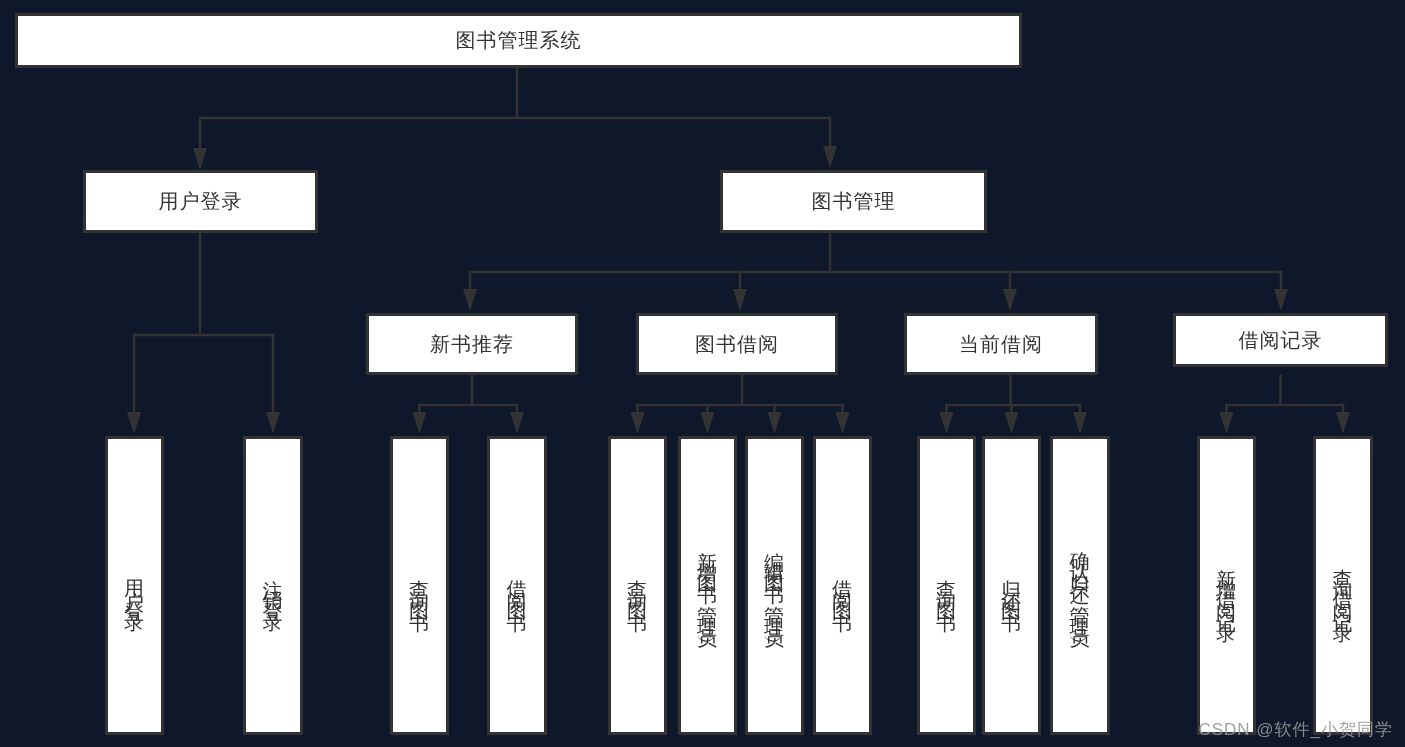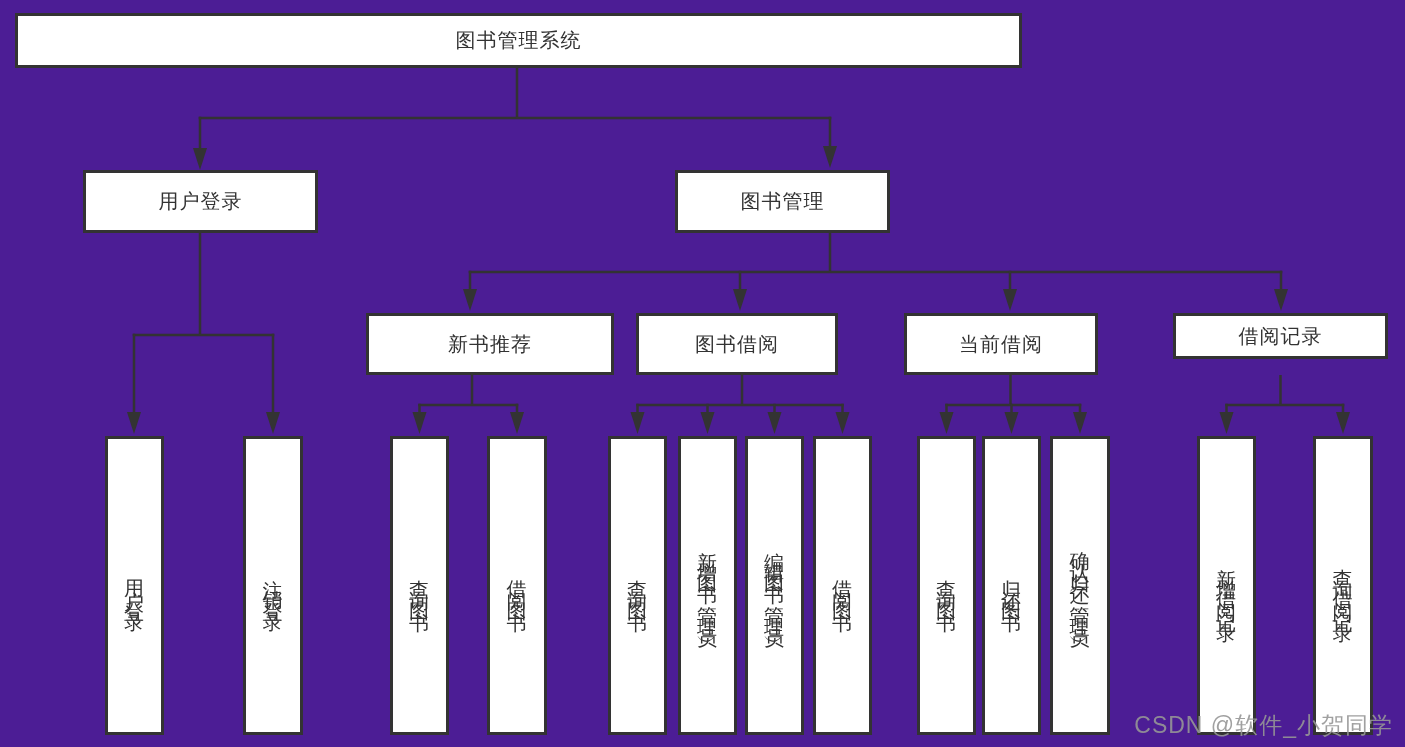--- a/index.html
+++ b/index.html
@@ -1,19 +1,19 @@
 <!DOCTYPE html>
 <html lang="zh"><head>
 <meta charset="utf-8">
 <style>
   html,body{margin:0;padding:0;background:#ffffff;}
   #canvas{
     position:relative;
     width:1405px;height:747px;
-    background:#4c1d95;
+    background:#0f172a;
     overflow:hidden;
     font-family:"Liberation Sans", sans-serif;
   }
   #connectors{position:absolute;left:0;top:0;z-index:1;}
   .hbox{
     position:absolute;
     box-sizing:border-box;
     border:3px solid #333333;
     background:#ffffff;
     display:flex;align-items:center;justify-content:center;
@@ -34,21 +34,21 @@
     writing-mode:vertical-rl;
     text-orientation:mixed;
     font-size:20px;color:#333333;
     letter-spacing:11px;
     line-height:1;
     white-space:nowrap;
   }
   #watermark{
     position:absolute;
     right:12px;bottom:6px;
-    font-size:23px;
+    font-size:17px;
     color:rgba(150,150,150,0.9);
     z-index:5;
     letter-spacing:1px;
   }
 </style>
 </head>
 <body>
 
 <div id="canvas">
 
@@ -118,34 +118,34 @@
     </g>
   </svg>
 
   <div class="hbox" style="left:15px;top:13px;width:1007px;height:55px">
     <span>图书管理系统</span>
   </div>
 
   <div class="hbox" style="left:83px;top:170px;width:235px;height:63px">
     <span>用户登录</span>
   </div>
-  <div class="hbox" style="left:675px;top:170px;width:215px;height:63px">
+  <div class="hbox" style="left:720px;top:170px;width:267px;height:63px">
     <span>图书管理</span>
   </div>
 
-  <div class="hbox" style="left:366px;top:313px;width:248px;height:62px">
+  <div class="hbox" style="left:366px;top:313px;width:212px;height:62px">
     <span>新书推荐</span>
   </div>
   <div class="hbox" style="left:636px;top:313px;width:202px;height:62px">
     <span>图书借阅</span>
   </div>
   <div class="hbox" style="left:904px;top:313px;width:194px;height:62px">
     <span>当前借阅</span>
   </div>
-  <div class="hbox" style="left:1173px;top:313px;width:215px;height:46px">
+  <div class="hbox" style="left:1173px;top:313px;width:215px;height:54px">
     <span>借阅记录</span>
   </div>
 
   <div class="leaf" style="left:105px;width:59px">
     <span class="vtext">用户登录</span>
   </div>
   <div class="leaf" style="left:243px;width:60px">
     <span class="vtext">注销登录</span>
   </div>
 

